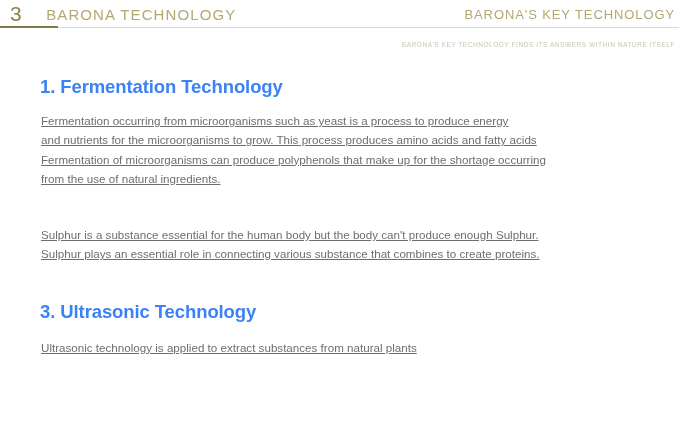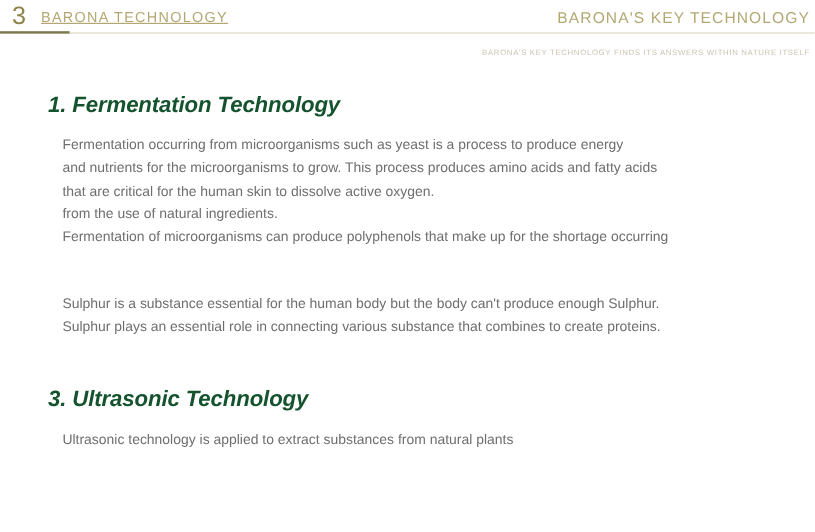--- a/index.html
+++ b/index.html
@@ -26,27 +26,26 @@
   }
   .header-chapter-number {
     font-size: 21px;
     color: #8c8449;
     font-weight: 400;
     line-height: 1;
     letter-spacing: 0.5px;
     padding-bottom: 2px;
   }
   .header-title {
-    font-size: 12px;
+    font-size: 15px;
     color: #b3a873;
     letter-spacing: 1.1px;
-    margin-left: 12px;
+    margin-left: 24px;
     font-weight: 400;
     white-space: nowrap;
-    text-decoration: underline;
   }
   .header-spacer { flex: 1 1 auto; }
   .header-right-label {
     font-size: 13px;
     color: #b3a873;
     letter-spacing: 0.9px;
     white-space: nowrap;
     padding-right: 2px;
     margin-left: 24px;
   }
@@ -85,34 +84,34 @@
     white-space: nowrap;
   }
 
   
   .content {
     padding: 0 40px 0 40px;
     box-sizing: border-box;
   }
   .section { }
   .section-heading {
-    color: #14532d;
+    color: #3b82f6;
     font-size: 18.5px;
     font-weight: 700;
     letter-spacing: -0.1px;
     margin: 0;
     line-height: 1.2;
-    font-style: italic;
   }
   .section-body {
     color: #6e6e6e;
     font-size: 11.6px;
     line-height: 19.2px;
-    margin: 12px;
+    margin: 1px;
     letter-spacing: 0.01px;
+    text-decoration: underline;
   }
   .section-body .line { display: block; white-space: nowrap; }
 
   #sec-1 { margin-top: 48px; }
   #sec-1 .section-body { margin-top: 13px; }
   #sec-2 { margin-top: 37px; }
   #sec-2 .section-body { margin-top: 14px; }
   #sec-3 { margin-top: 38px; }
   #sec-3 .section-body { margin-top: 14px; }
 </style>
@@ -132,23 +131,22 @@
   <span class="header-subtitle">BARONA'S KEY TECHNOLOGY FINDS ITS ANSWERS WITHIN NATURE ITSELF</span>
 </div>
 
 <div class="content">
 
   <div class="section" id="sec-1">
     <h2 class="section-heading">1. Fermentation Technology</h2>
     <p class="section-body">
       <span class="line">Fermentation occurring from microorganisms such as yeast is a process to produce energy</span>
       <span class="line">and nutrients for the microorganisms to grow. This process produces amino acids and fatty acids</span>
-      <span class="line">that are critical for the human skin to dissolve active oxygen.</span>
+      <span class="line">Fermentation of microorganisms can produce polyphenols that make up for the shortage occurring</span>
       <span class="line">from the use of natural ingredients.</span>
-      <span class="line">Fermentation of microorganisms can produce polyphenols that make up for the shortage occurring</span>
     </p>
   </div>
 
   <div class="section" id="sec-2">
     <p class="section-body">
       <span class="line">Sulphur is a substance essential for the human body but the body can't produce enough Sulphur.</span>
       <span class="line">Sulphur plays an essential role in connecting various substance that combines to create proteins.</span>
     </p>
   </div>
 

